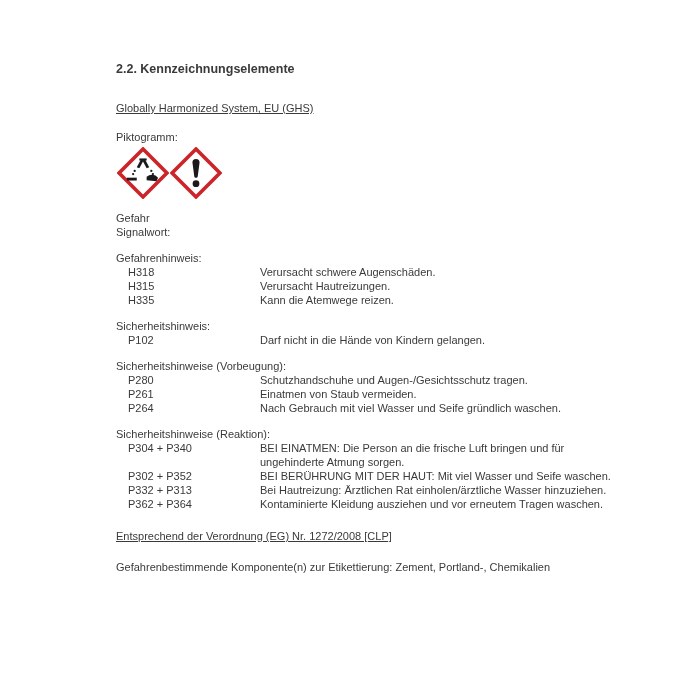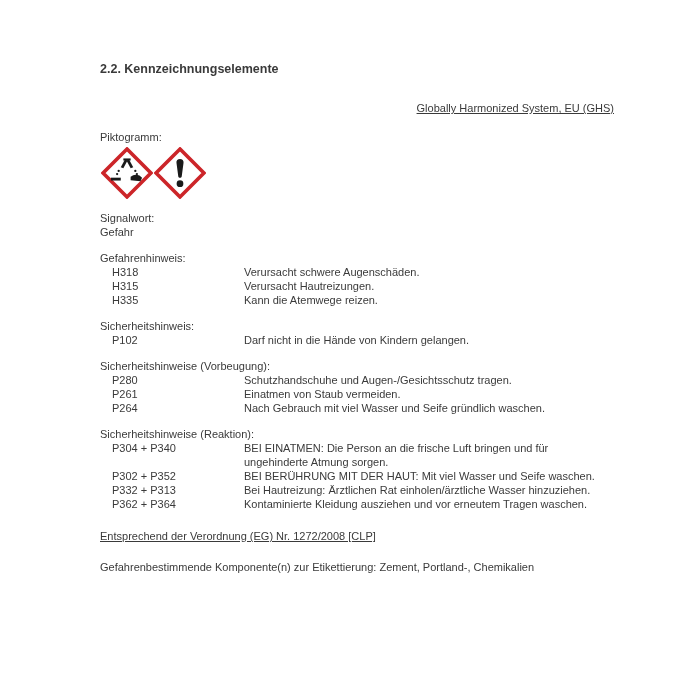--- a/index.html
+++ b/index.html
@@ -2,24 +2,24 @@
 <html><head>
 <meta charset="utf-8">
 <style>
   html,body{margin:0;padding:0;}
   body{
     width:700px;height:700px;background:#ffffff;
     font-family:"Liberation Sans",sans-serif;
     font-size:11px;color:#3a3a3a;line-height:14px;
     overflow:hidden;position:relative;
   }
-  .page{position:absolute;left:100px;top:62px;width:514px;}
+  .page{position:absolute;left:116px;top:62px;width:514px;}
   .title{font-size:12.5px;font-weight:bold;margin:0 0 24px 0;line-height:15px;}
   .underline{text-decoration:underline;display:inline-block;}
-  .subtitle-wrap{margin:0 0 15px 0;text-align:right;}
+  .subtitle-wrap{margin:0 0 15px 0;}
   .picto-label{margin:0 0 3px 0;}
   .pictos{display:flex;gap:1px;margin:0 0 4px 1px;}
   .picto{width:52px;height:52px;display:block;}
   .block{margin-top:12px;}
   .row{display:flex;align-items:flex-start;}
   .code{width:132px;flex:0 0 132px;padding-left:12px;}
   .desc{width:380px;}
   .reg-wrap{margin-top:18px;}
   .footer-wrap{margin-top:17px;}
 </style>
@@ -56,22 +56,22 @@
     <svg class="picto" viewBox="0 0 100 100" aria-hidden="true">
       <path d="M50 4 L96 50 L50 96 L4 50 Z" fill="#ffffff" stroke="#cc2529" stroke-width="7"></path>
       <g fill="#1a1a1a" stroke="none">
         <path d="M50 23 c-4.4 0 -7.4 3.2 -6.8 7.2 l3.5 26.3 c0.5 3.5 6.1 3.5 6.6 0 l3.5 -26.3 C57.4 26.2 54.4 23 50 23 Z"></path>
         <circle cx="50" cy="70.5" r="6.5"></circle>
       </g>
     </svg>
   </div>
 
   <div class="block">
+    <div>Gefahr</div>
     <div>Signalwort:</div>
-    <div>Gefahr</div>
   </div>
 
   <div class="block">
     <div>Gefahrenhinweis:</div>
     <div class="row">
       <div class="code">H318</div>
       <div class="desc">Verursacht schwere Augenschäden.</div>
     </div>
     <div class="row">
       <div class="code">H315</div>

